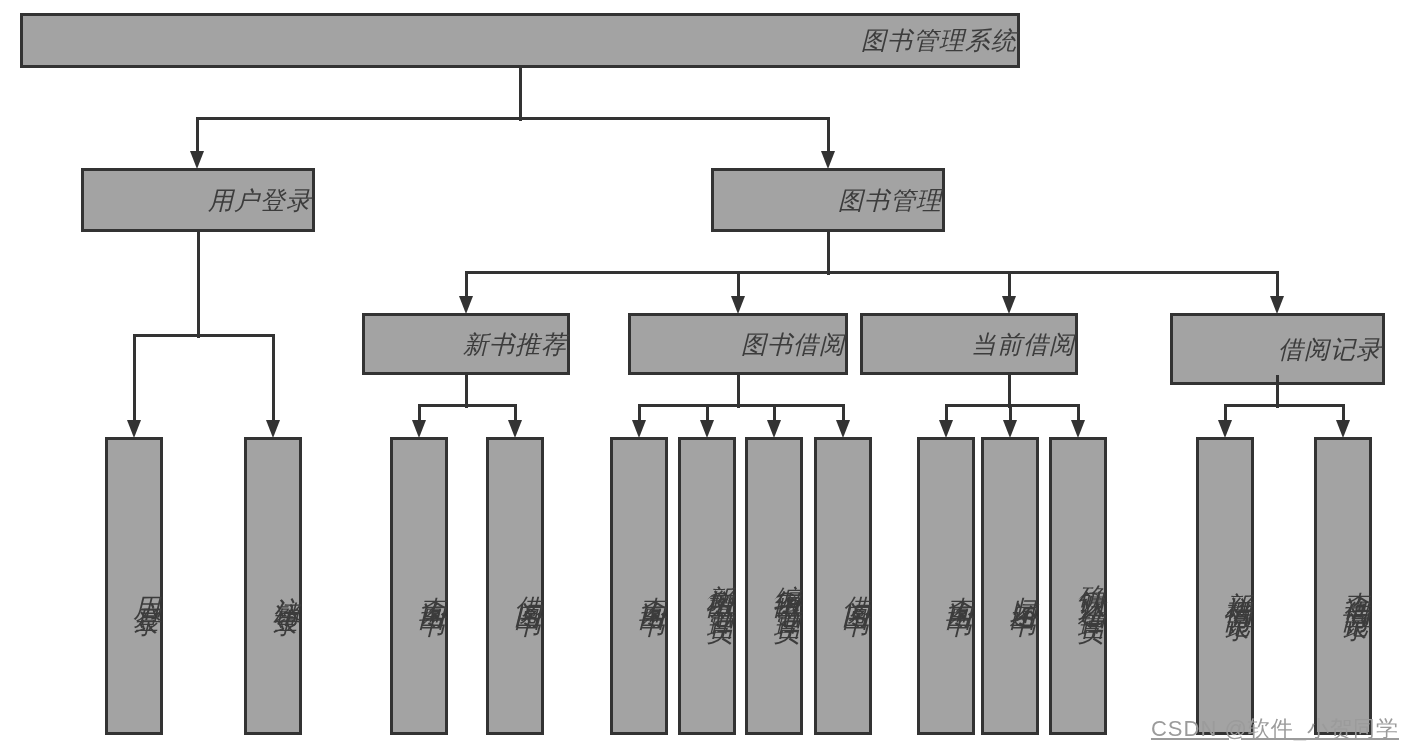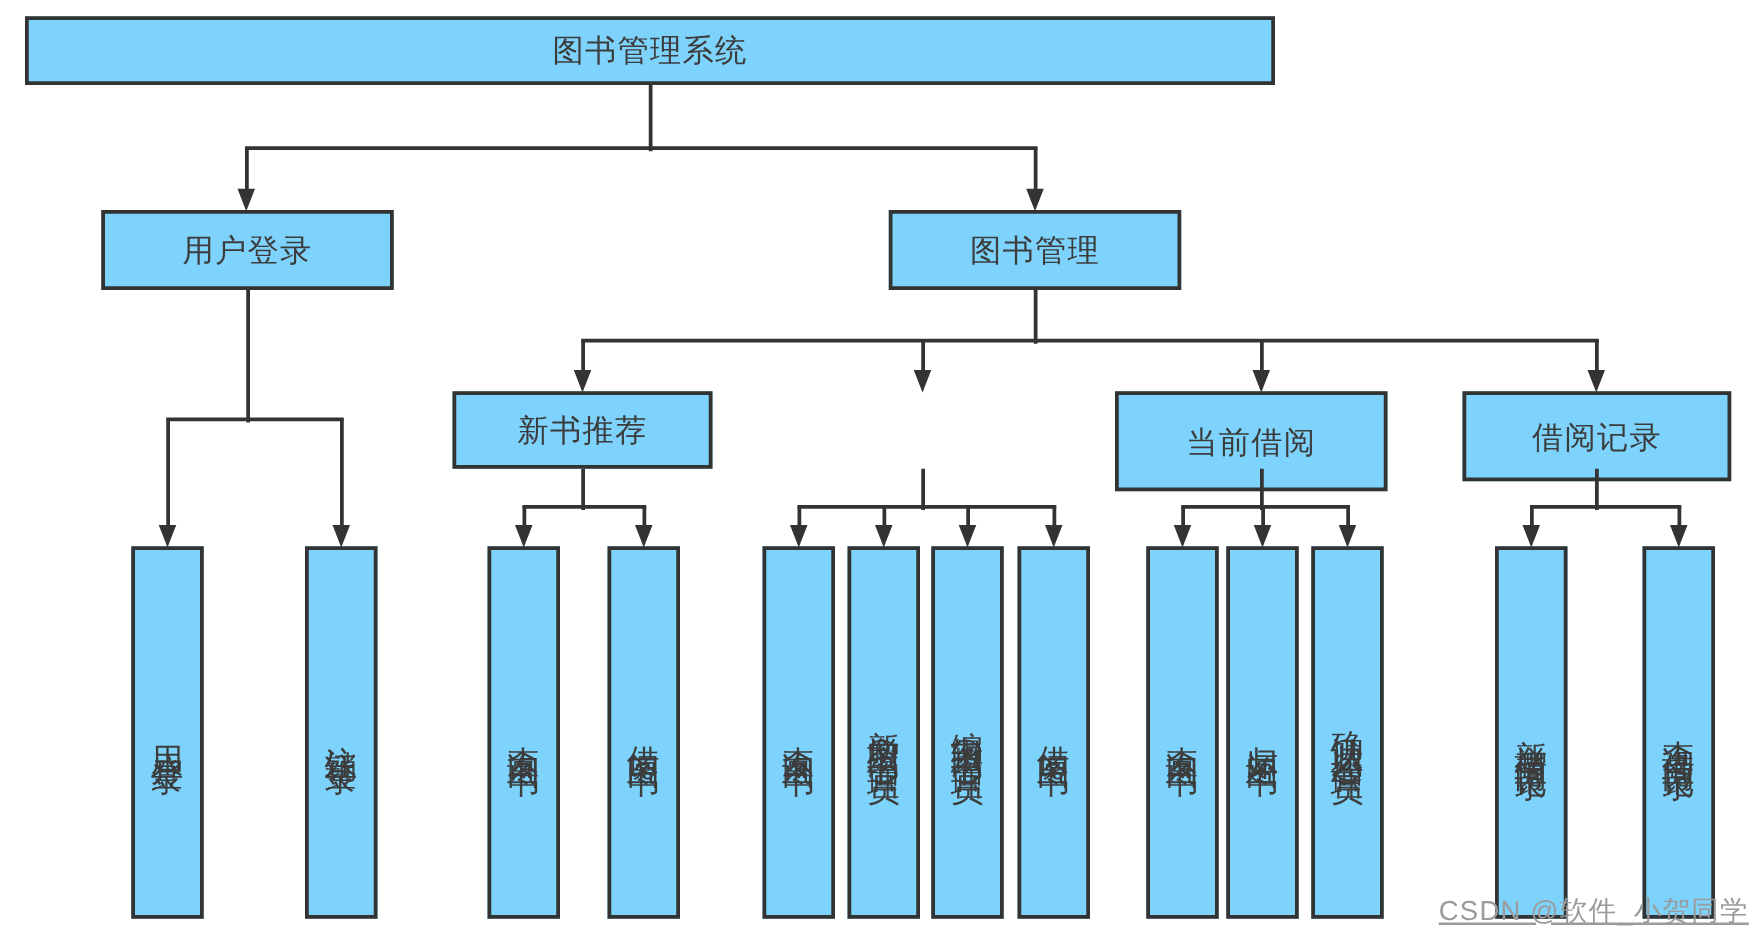--- a/index.html
+++ b/index.html
@@ -8,25 +8,26 @@
     position: relative;
     width: 1405px;
     height: 747px;
     background: #ffffff;
     overflow: hidden;
   }
   .box {
     position: absolute;
     box-sizing: border-box;
     border: 3px solid #333333;
-    background: #7dd3fc;
+    background: #a3a3a3;
     display: flex;
     align-items: center;
-    justify-content: center;
+    justify-content: flex-end;
     color: #3c3c3c;
+    font-style: italic;
   }
   .hlabel {
     font-size: 25px;
     letter-spacing: 1px;
     white-space: nowrap;
   }
   .leaf-label {
     writing-mode: vertical-rl;
     text-orientation: mixed;
     font-size: 26px;
@@ -70,21 +71,24 @@
   <div class="box" style="left:81px; top:168px; width:234px; height:64px;">
     <span class="hlabel">用户登录</span>
   </div>
   <div class="box" style="left:362px; top:313px; width:208px; height:62px;">
     <span class="hlabel">新书推荐</span>
   </div>
 
   <div class="box" style="left:711px; top:168px; width:234px; height:64px;">
     <span class="hlabel">图书管理</span>
   </div>
-  <div class="box" style="left:892px; top:313px; width:218px; height:80px;">
+  <div class="box" style="left:628px; top:313px; width:220px; height:62px;">
+    <span class="hlabel">图书借阅</span>
+  </div>
+  <div class="box" style="left:860px; top:313px; width:218px; height:62px;">
     <span class="hlabel">当前借阅</span>
   </div>
   <div class="box" style="left:1170px; top:313px; width:215px; height:72px;">
     <span class="hlabel">借阅记录</span>
   </div>
 
   <div class="box" style="left:105px; top:437px; width:58px; height:298px;">
     <span class="leaf-label">用户登录</span>
   </div>
   <div class="box" style="left:244px; top:437px; width:58px; height:298px;">

